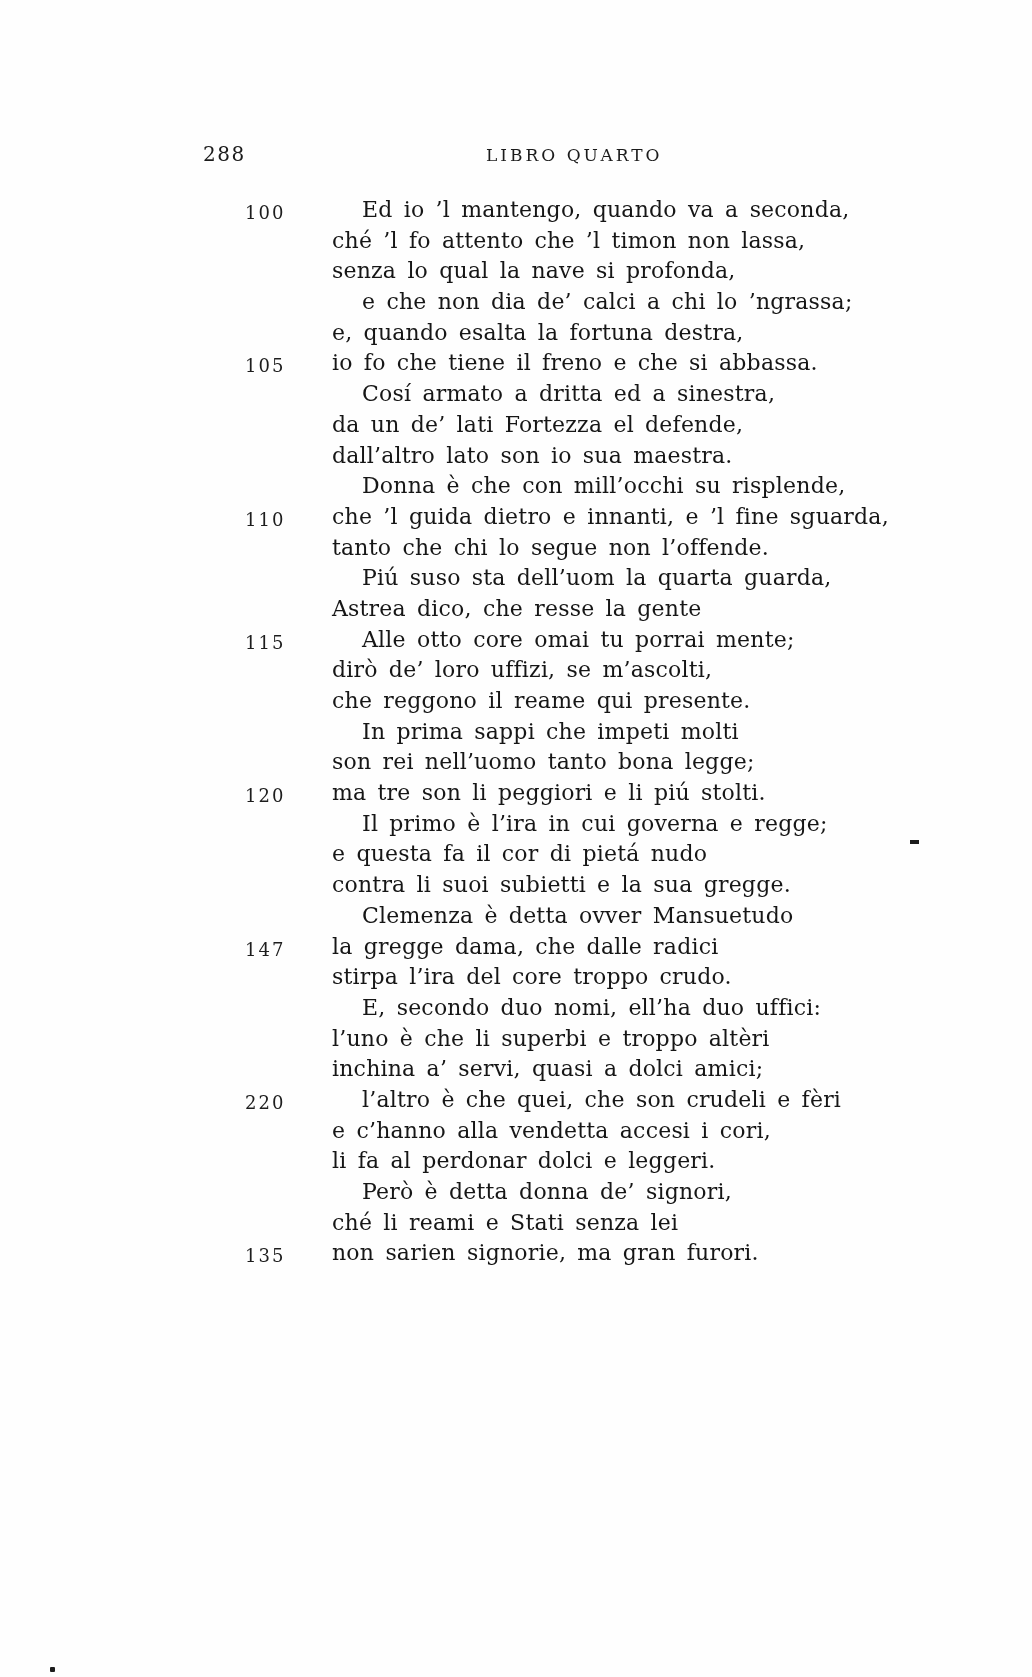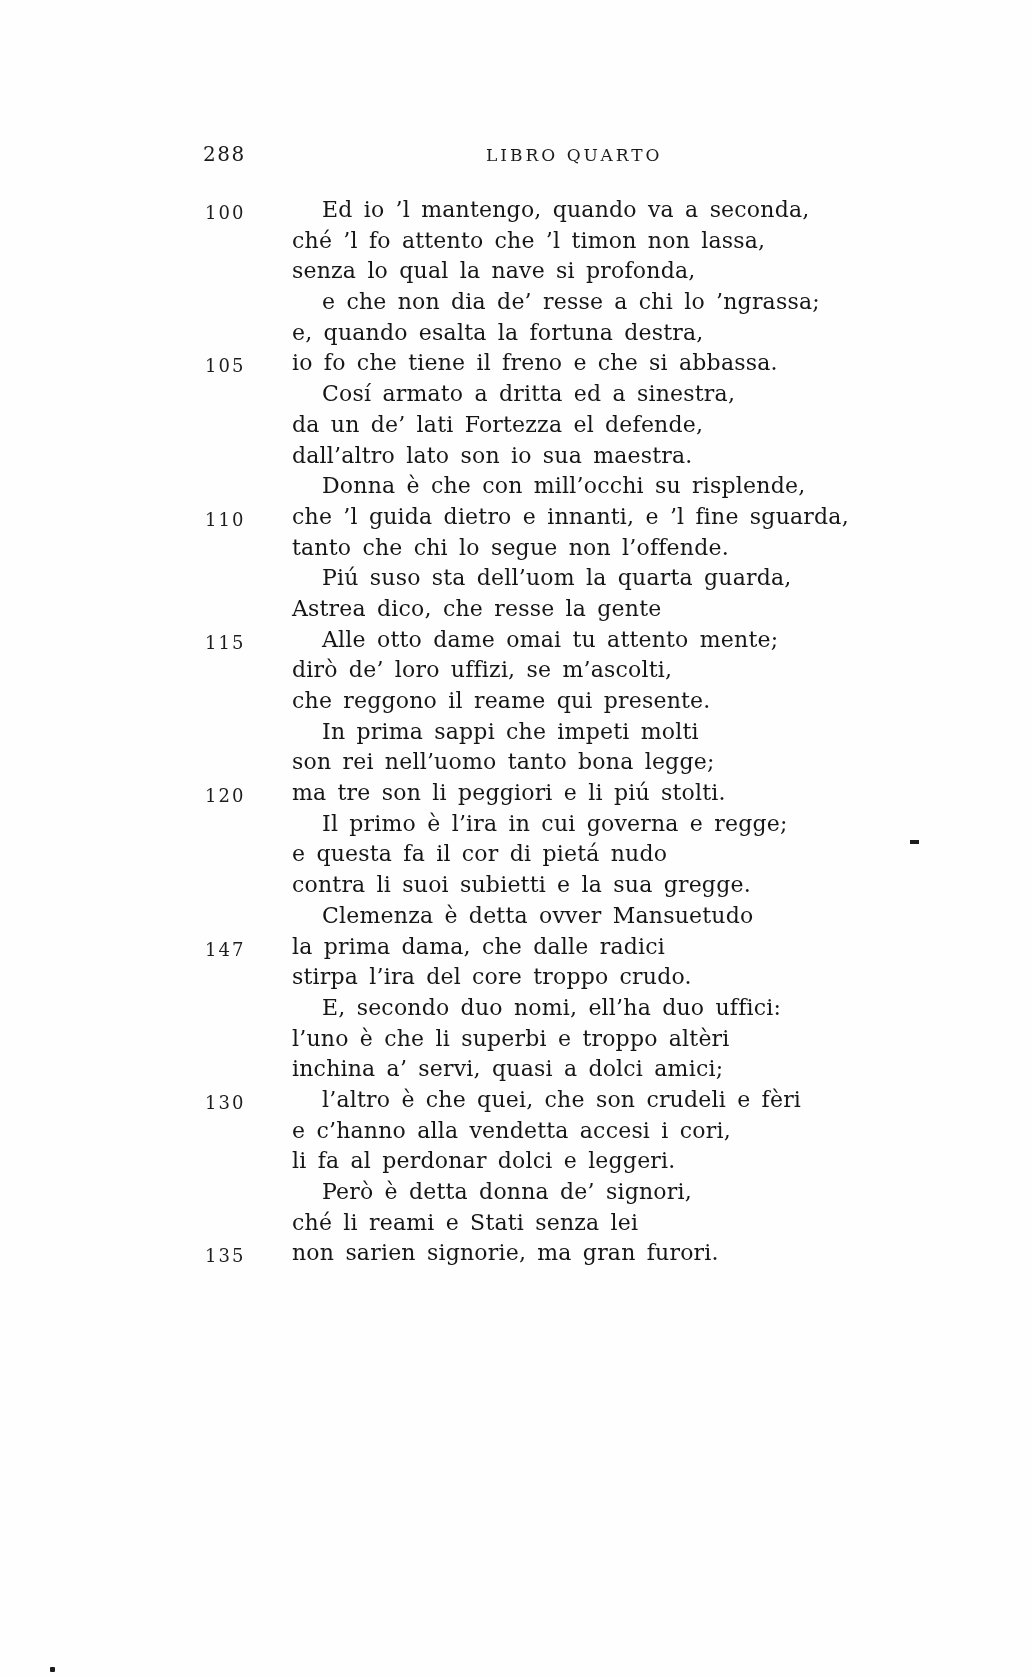--- a/index.html
+++ b/index.html
@@ -38,20 +38,21 @@
     font-size: 17px;
     letter-spacing: 3px;
     color: #1b1b1b;
     white-space: nowrap;
   }
   .poem {
     position: absolute;
     top: 196px;
     left: 0;
     right: 0;
+    padding-left: 40px;
   }
   .verse-line {
     position: relative;
     height: 30.7px;
   }
   .line-number {
     position: absolute;
     left: 205px;
     top: 6px;
     font-size: 18px;
@@ -111,21 +112,21 @@
     <span class="verse-text">ché ’l fo attento che ’l timon non lassa,</span>
   </div>
 
   <div class="verse-line">
     <span class="line-number"></span>
     <span class="verse-text">senza lo qual la nave si profonda,</span>
   </div>
 
   <div class="verse-line indent">
     <span class="line-number"></span>
-    <span class="verse-text">e che non dia de’ resse a chi lo ’ngrassa;</span>
+    <span class="verse-text">e che non dia de’ calci a chi lo ’ngrassa;</span>
   </div>
 
   <div class="verse-line">
     <span class="line-number"></span>
     <span class="verse-text">e, quando esalta la fortuna destra,</span>
   </div>
 
   <div class="verse-line">
     <span class="line-number">105</span>
     <span class="verse-text">io fo che tiene il freno e che si abbassa.</span>
@@ -167,21 +168,21 @@
   </div>
 
   <div class="verse-line">
     <span class="line-number"></span>
     <span class="verse-text">Astrea dico, che resse la gente</span>
   </div>
 
 
   <div class="verse-line indent">
     <span class="line-number">115</span>
-    <span class="verse-text">Alle otto dame omai tu attento mente;</span>
+    <span class="verse-text">Alle otto core omai tu porrai mente;</span>
   </div>
 
   <div class="verse-line">
     <span class="line-number"></span>
     <span class="verse-text">dirò de’ loro uffizi, se m’ascolti,</span>
   </div>
 
   <div class="verse-line">
     <span class="line-number"></span>
     <span class="verse-text">che reggono il reame qui presente.</span>
@@ -217,21 +218,21 @@
     <span class="verse-text">contra li suoi subietti e la sua gregge.</span>
   </div>
 
   <div class="verse-line indent">
     <span class="line-number"></span>
     <span class="verse-text">Clemenza è detta ovver Mansuetudo</span>
   </div>
 
   <div class="verse-line">
     <span class="line-number">147</span>
-    <span class="verse-text">la prima dama, che dalle radici</span>
+    <span class="verse-text">la gregge dama, che dalle radici</span>
   </div>
 
   <div class="verse-line">
     <span class="line-number"></span>
     <span class="verse-text">stirpa l’ira del core troppo crudo.</span>
   </div>
 
   <div class="verse-line indent">
     <span class="line-number"></span>
     <span class="verse-text">E, secondo duo nomi, ell’ha duo uffici:</span>
@@ -241,21 +242,21 @@
     <span class="line-number"></span>
     <span class="verse-text">l’uno è che li superbi e troppo altèri</span>
   </div>
 
   <div class="verse-line">
     <span class="line-number"></span>
     <span class="verse-text">inchina a’ servi, quasi a dolci amici;</span>
   </div>
 
   <div class="verse-line indent">
-    <span class="line-number">130</span>
+    <span class="line-number">220</span>
     <span class="verse-text">l’altro è che quei, che son crudeli e fèri</span>
   </div>
 
   <div class="verse-line">
     <span class="line-number"></span>
     <span class="verse-text">e c’hanno alla vendetta accesi i cori,</span>
   </div>
 
   <div class="verse-line">
     <span class="line-number"></span>

